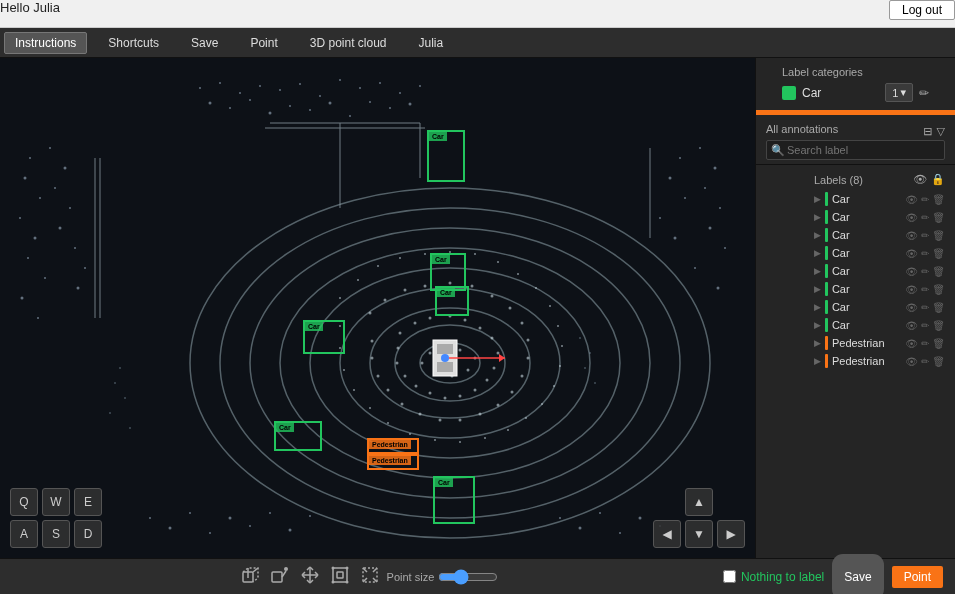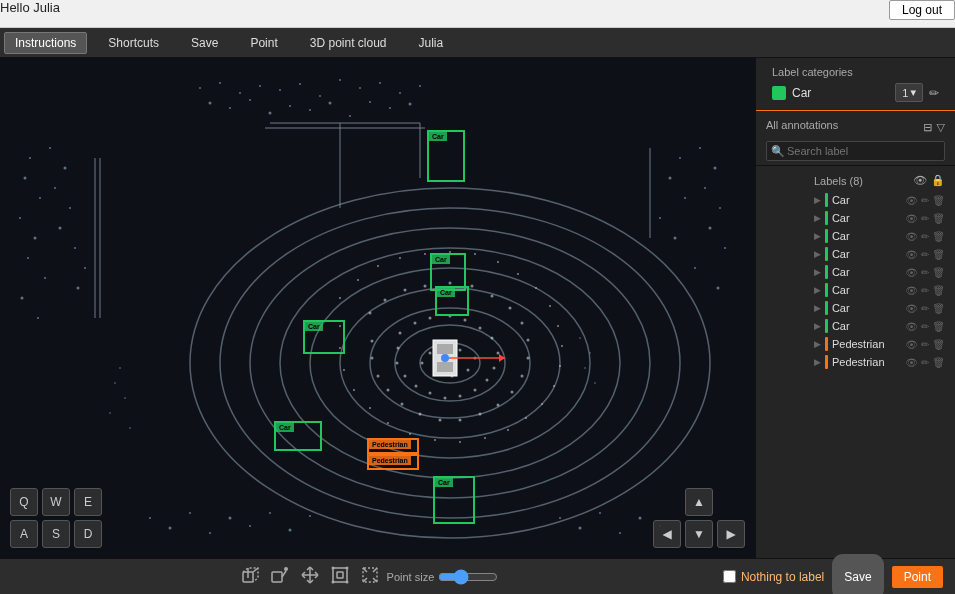--- a/index.html
+++ b/index.html
@@ -22,30 +22,30 @@
     #canvas-area { flex: 1; background: #0d1117; position: relative; overflow: hidden; }
 
     
     #annotations-panel { width: 200px; background: #252525; border-left: 1px solid #111; display: flex; flex-direction: column; font-size: 12px; }
     #panel-header { display: flex; align-items: center; justify-content: space-between; padding: 8px 10px; border-bottom: 1px solid #111; }
     #panel-title { font-size: 13px; color: #ddd; font-weight: 500; }
     #panel-header-icons { display: flex; gap: 6px; align-items: center; }
     .panel-icon { color: #aaa; cursor: pointer; font-size: 14px; }
 
     
-    #label-categories { padding: 8px 16px; border-bottom: 1px solid #f97316; }
+    #label-categories { padding: 8px 26px; border-bottom: 5px solid #f97316; }
     .section-label { font-size: 11px; color: #aaa; margin-bottom: 5px; }
     #category-selector { display: flex; align-items: center; gap: 6px; }
     .color-swatch { width: 14px; height: 14px; background: #22c55e; border-radius: 2px; flex-shrink: 0; }
     .category-name { color: #ddd; font-size: 12px; flex: 1; }
     .dropdown-btn { background: #3a3a3a; border: 1px solid #555; color: #ddd; padding: 2px 6px; font-size: 11px; cursor: pointer; border-radius: 2px; display: flex; align-items: center; gap: 2px; }
 
     
     #all-annotations { padding: 8px 10px 4px; border-bottom: 1px solid #111; }
-    #ann-header { display: flex; justify-content: space-between; align-items: center; margin-bottom: 5px; }
+    #ann-header { display: flex; justify-content: space-between; align-items: center; }
     .search-box { width: 100%; background: #1e1e1e; border: 1px solid #444; color: #aaa; padding: 3px 6px 3px 20px; font-size: 11px; border-radius: 2px; outline: none; }
     .search-wrapper { position: relative; }
     .search-icon-inner { position: absolute; left: 5px; top: 50%; transform: translateY(-50%); color: #666; font-size: 11px; }
 
     
     #labels-list { flex: 1; overflow-y: auto; padding: 4px 0; margin-left: 48px; }
     #labels-header { display: flex; justify-content: space-between; align-items: center; padding: 4px 10px; color: #aaa; font-size: 11px; }
     .label-row { display: flex; align-items: center; padding: 2px 10px; gap: 4px; cursor: pointer; }
     .label-triangle { color: #666; font-size: 9px; }
     .label-color-bar { width: 3px; height: 14px; border-radius: 1px; }
@@ -58,21 +58,21 @@
     
     #bottom-toolbar { height: 36px; background: #2d2d2d; display: flex; align-items: center; justify-content: space-between; padding: 0 12px; border-top: 1px solid #111; }
     .toolbar-left { display: flex; gap: 8px; align-items: center; }
     .toolbar-center { display: flex; gap: 4px; align-items: center; }
     .toolbar-right { display: flex; gap: 8px; align-items: center; }
     .tool-icon-btn { background: transparent; border: none; color: #aaa; cursor: pointer; font-size: 16px; padding: 3px; border-radius: 2px; }
     .point-size-label { color: #aaa; font-size: 11px; }
     .point-size-slider { width: 60px; accent-color: #4a9eff; }
     .nothing-label-wrapper { display: flex; align-items: center; gap: 5px; }
     .nothing-label-wrapper input { cursor: pointer; }
-    .nothing-label-text { color: #fdba74; font-size: 12px; }
+    .nothing-label-text { color: #22c55e; font-size: 12px; }
     .save-btn { background: #555; color: white; border: none; padding: 16px 12px; font-size: 12px; cursor: pointer; border-radius: 11px; }
     .submit-btn { background: #f97316; color: white; border: none; padding: 4px 12px; font-size: 12px; cursor: pointer; border-radius: 2px; font-weight: 500; }
 
     
     #keyboard-overlay { position: absolute; bottom: 10px; left: 10px; display: flex; flex-direction: column; gap: 4px; }
     .key-row { display: flex; gap: 4px; }
     .key-btn { width: 28px; height: 28px; background: rgba(50,50,50,0.85); border: 1px solid #555; border-radius: 3px; display: flex; align-items: center; justify-content: center; color: #ccc; font-size: 12px; cursor: pointer; }
 
     
     #nav-arrows { position: absolute; bottom: 10px; right: 10px; display: flex; flex-direction: column; gap: 4px; align-items: center; }

